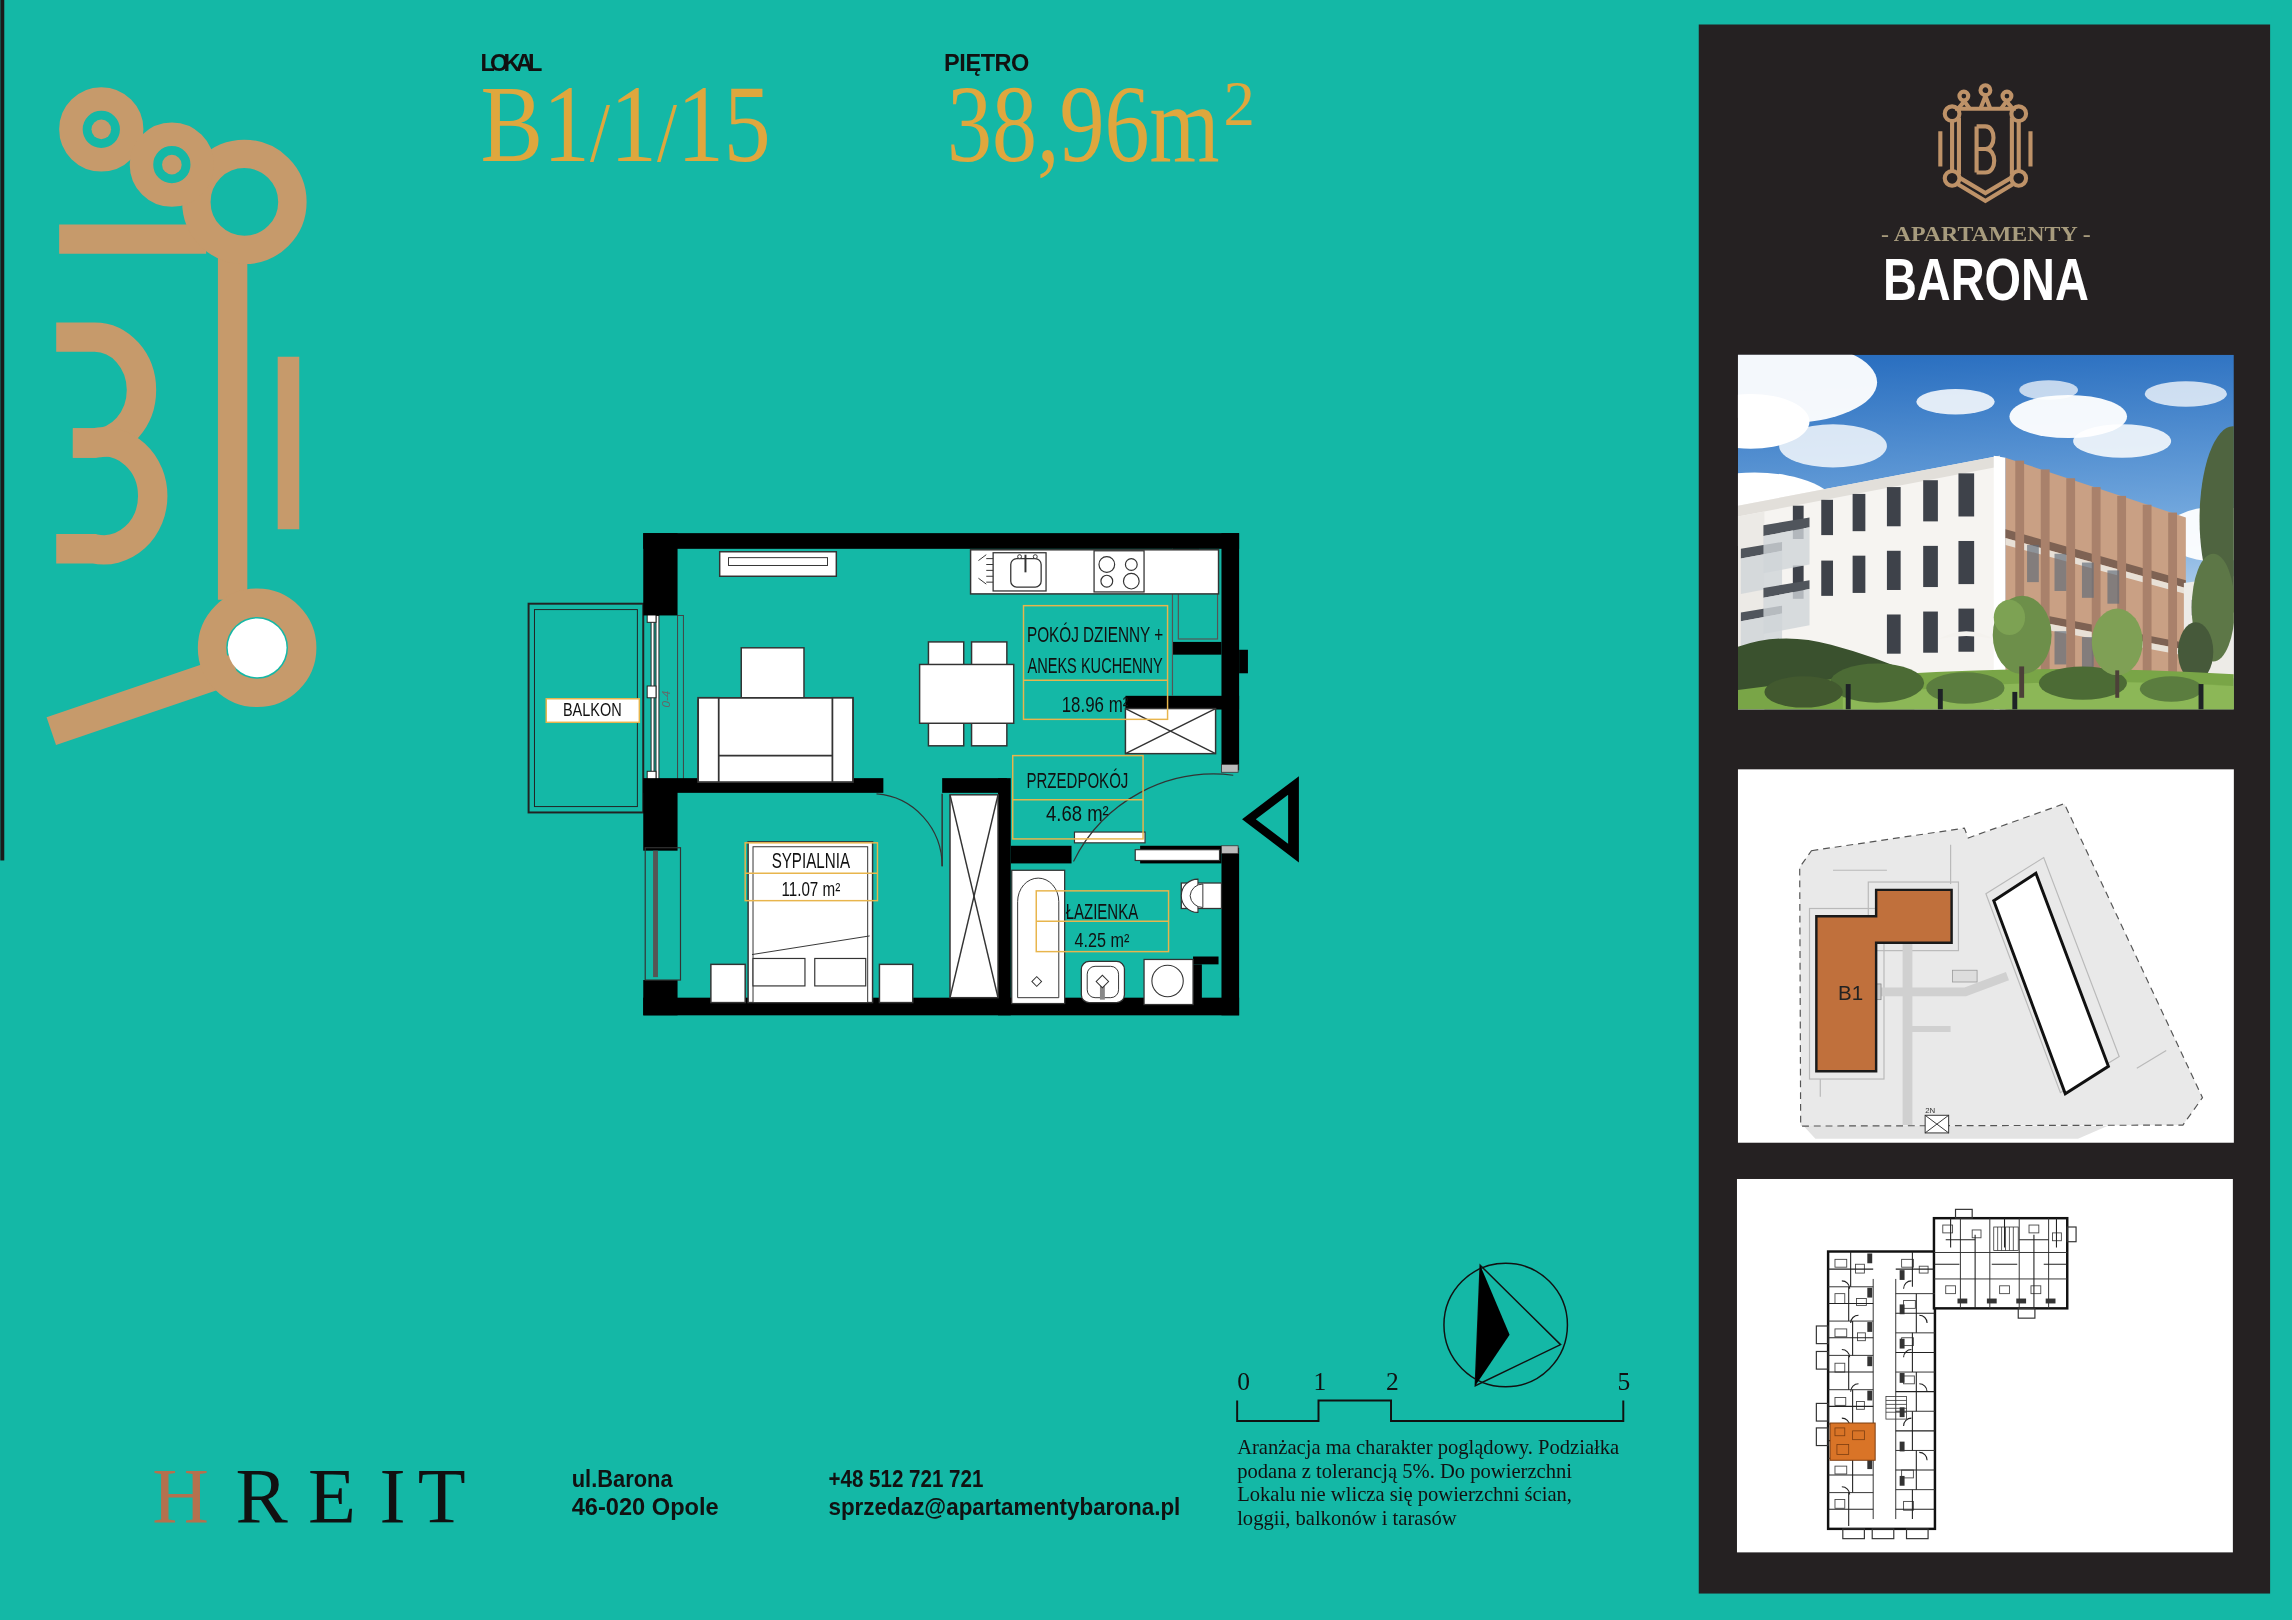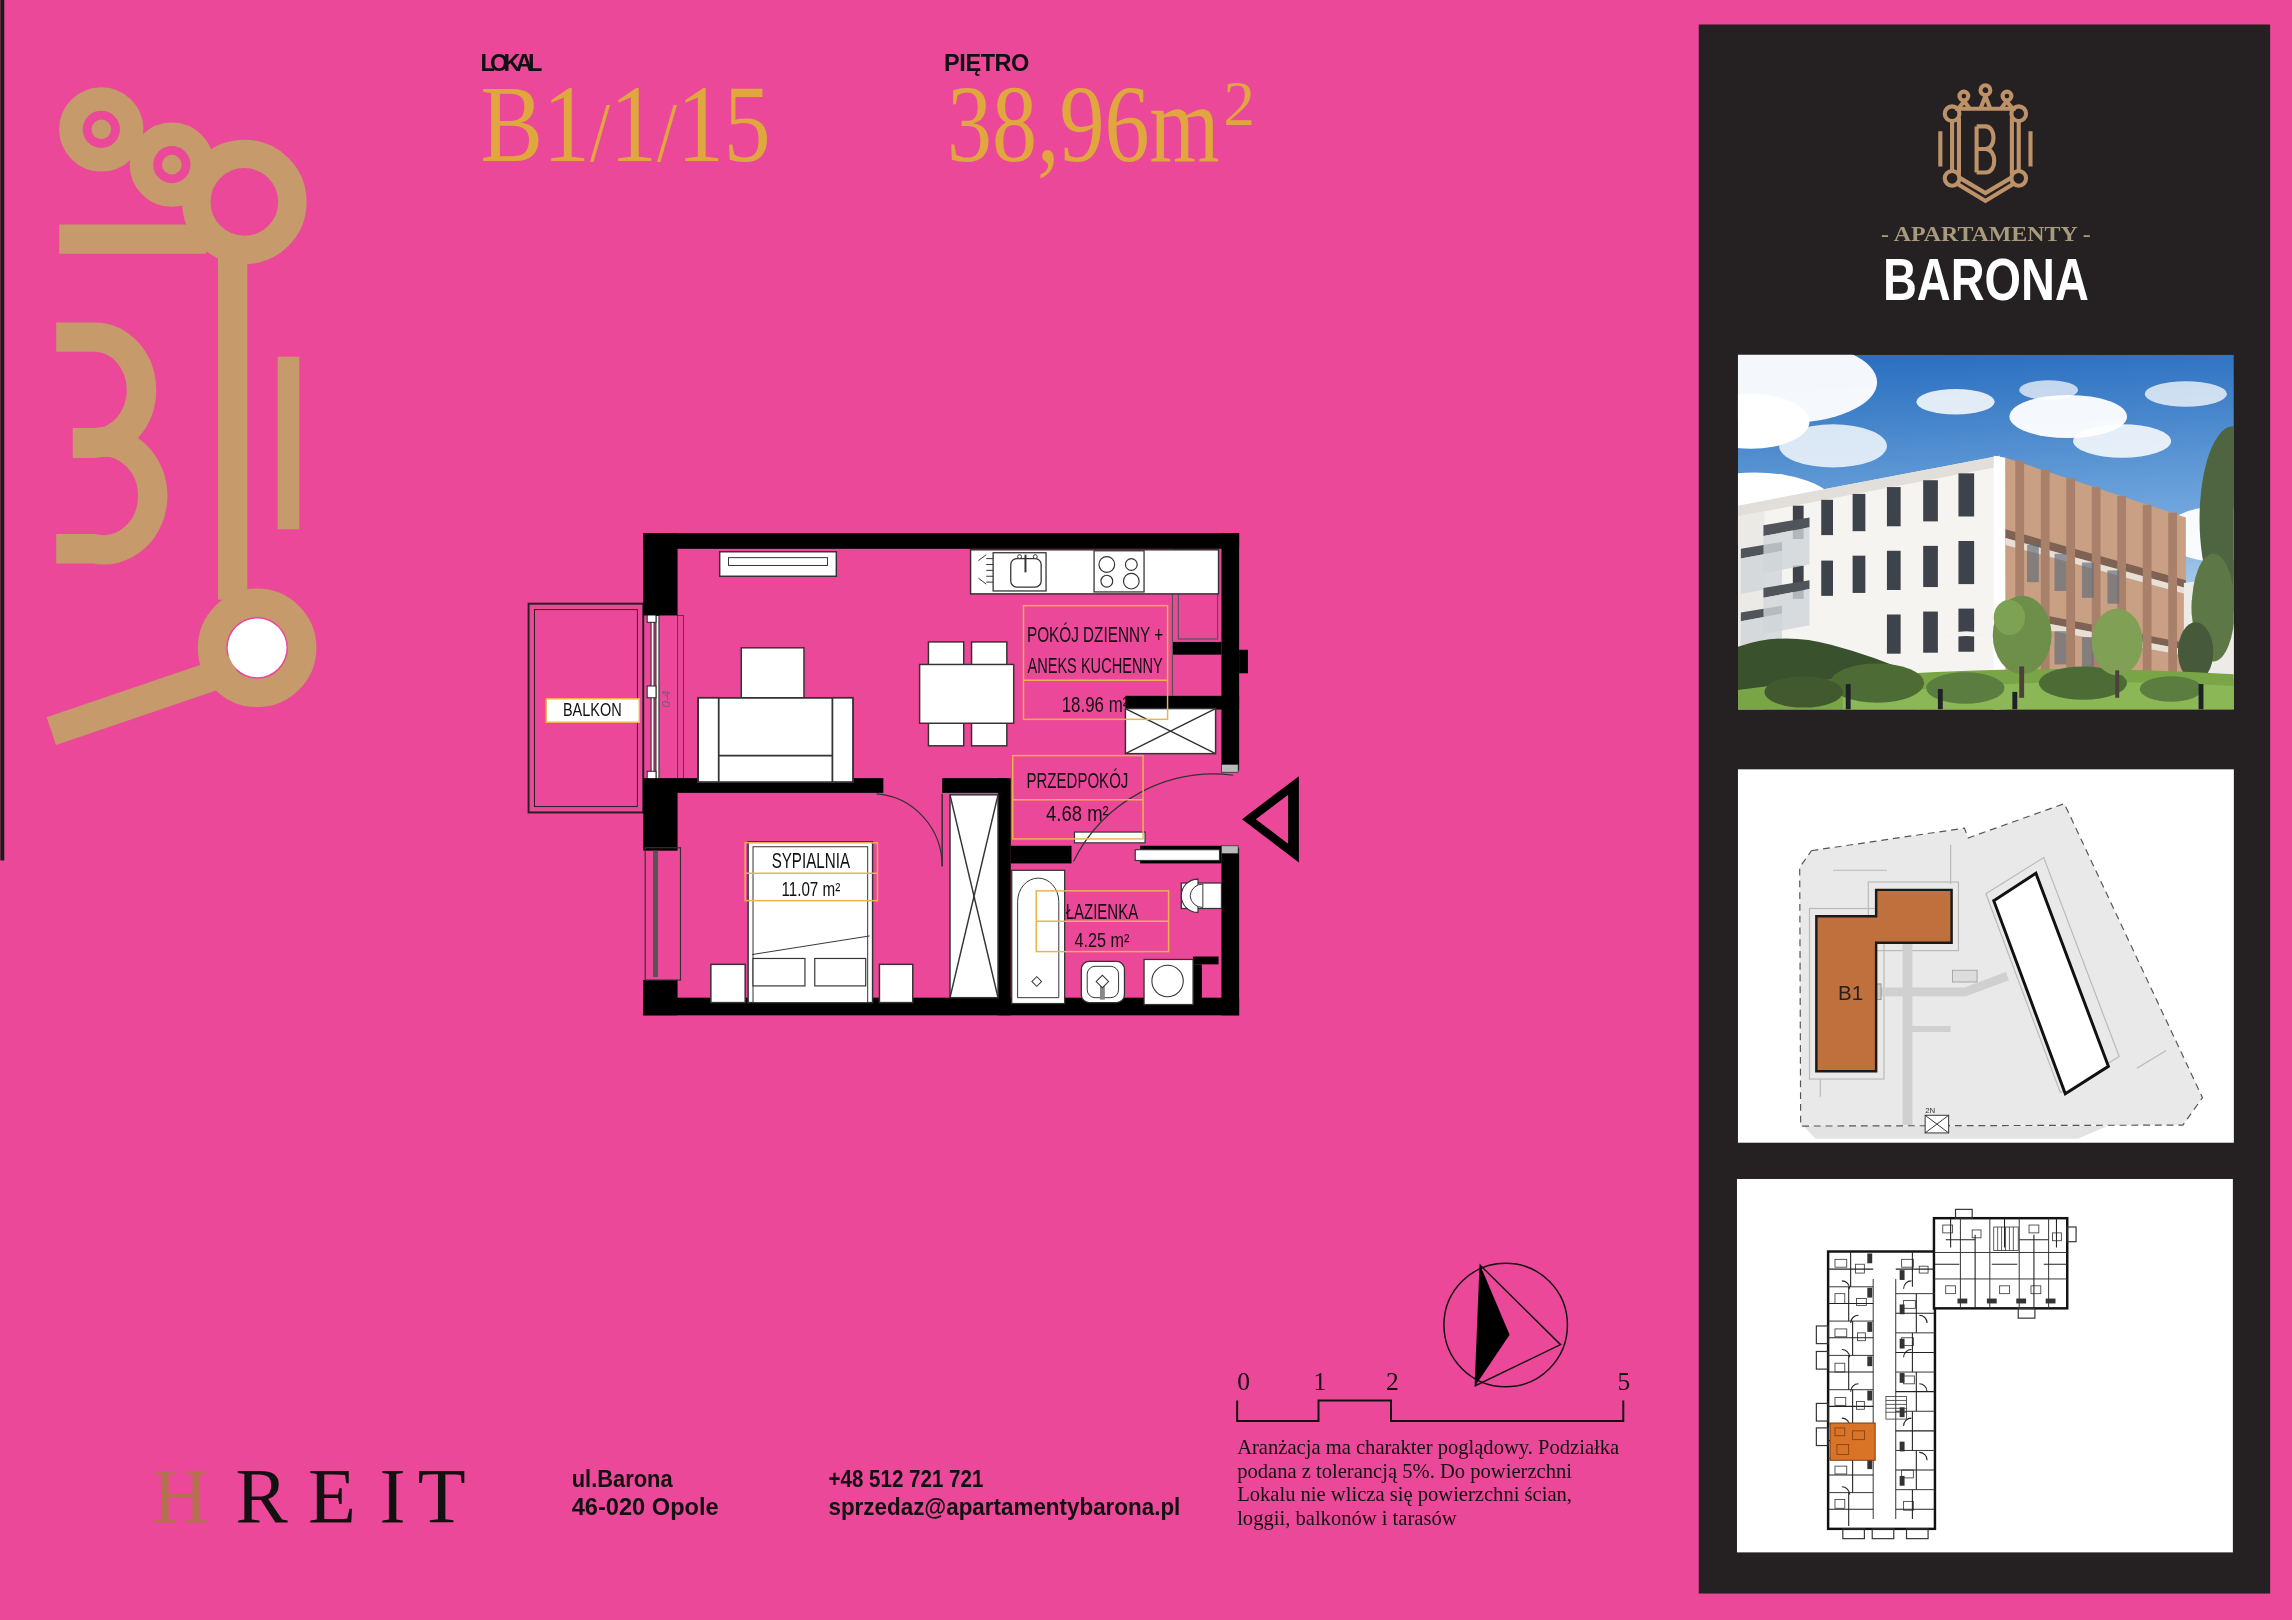--- a/index.html
+++ b/index.html
@@ -1,16 +1,16 @@
 <!DOCTYPE html>
 <html><head>
 <meta charset="utf-8">
 <style>
 html,body{margin:0;padding:0;background:#fff;}
-#page{position:relative;width:2293px;height:1620px;background:#ec4899;overflow:hidden;
+#page{position:relative;width:2293px;height:1620px;background:#14b8a6;overflow:hidden;
 font-family:"Liberation Sans", sans-serif;}
 svg{font-family:"Liberation Sans", sans-serif;}
 .ser{font-family:"Liberation Serif", serif;}
 </style>
 </head>
 <body>
 <div id="page">
 <svg width="2293" height="1620" viewBox="0 0 2339 1653">
 
 <rect x="0" y="0" width="4" height="878" fill="#1a1a1a"></rect>

